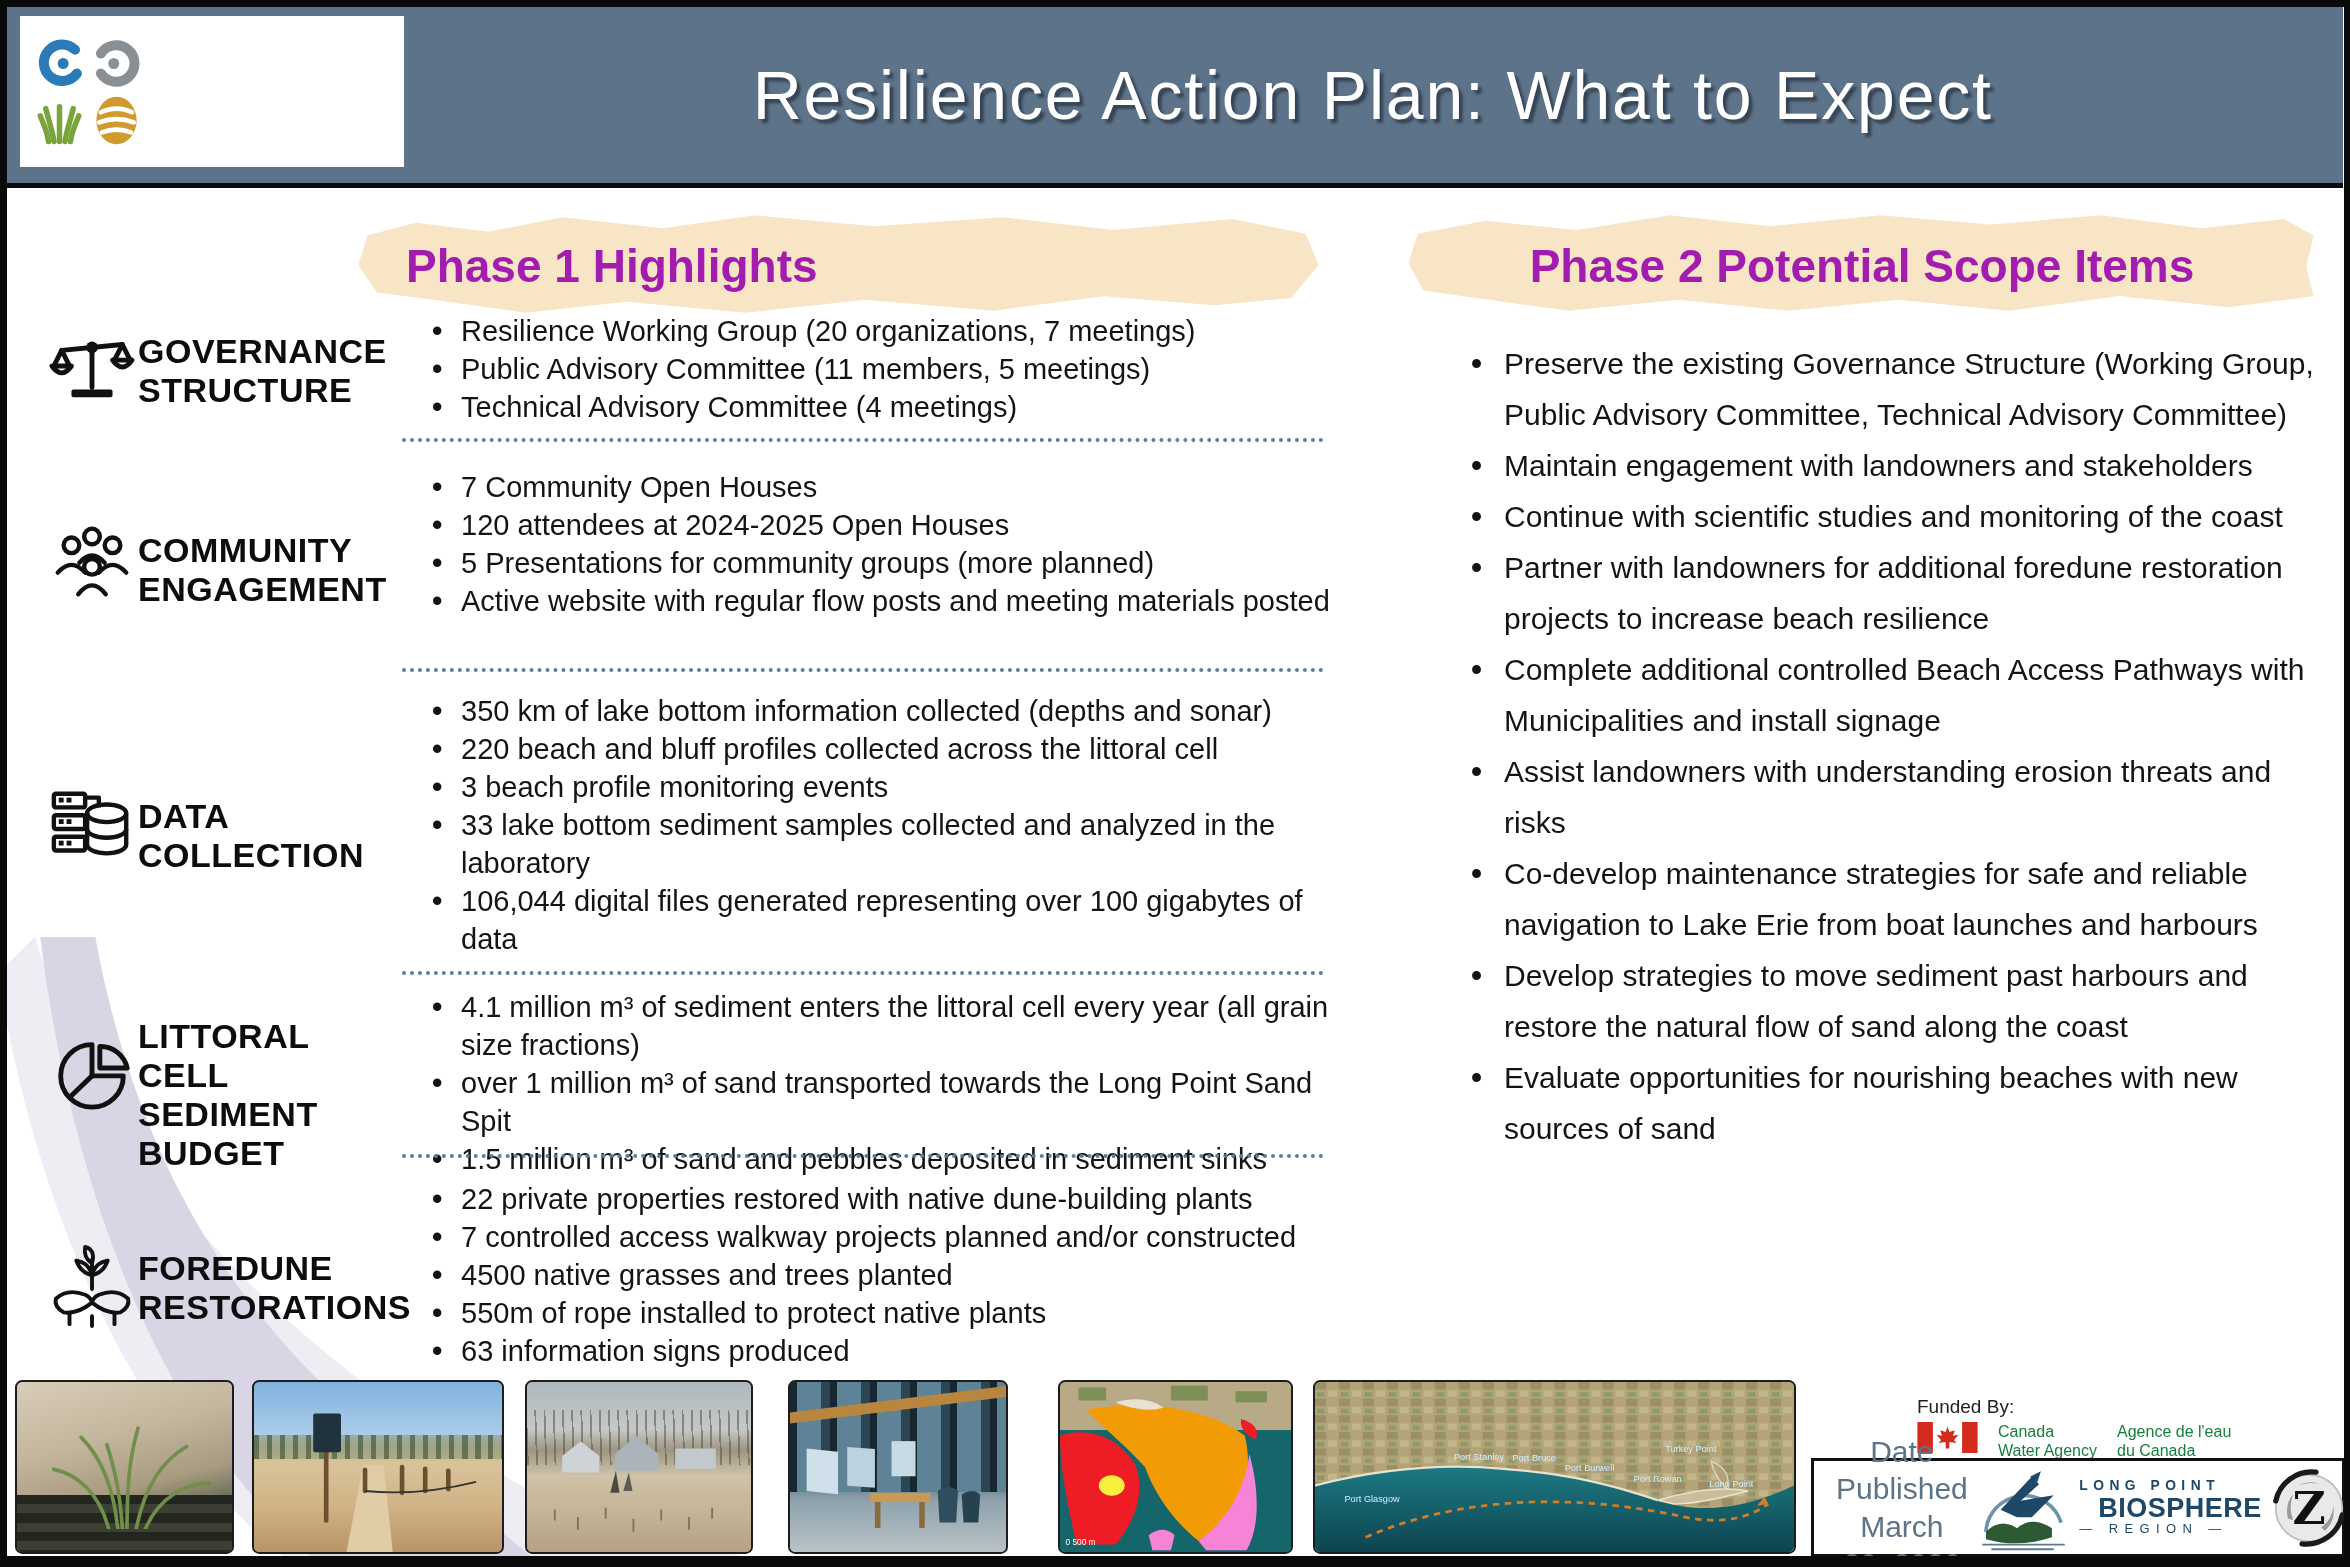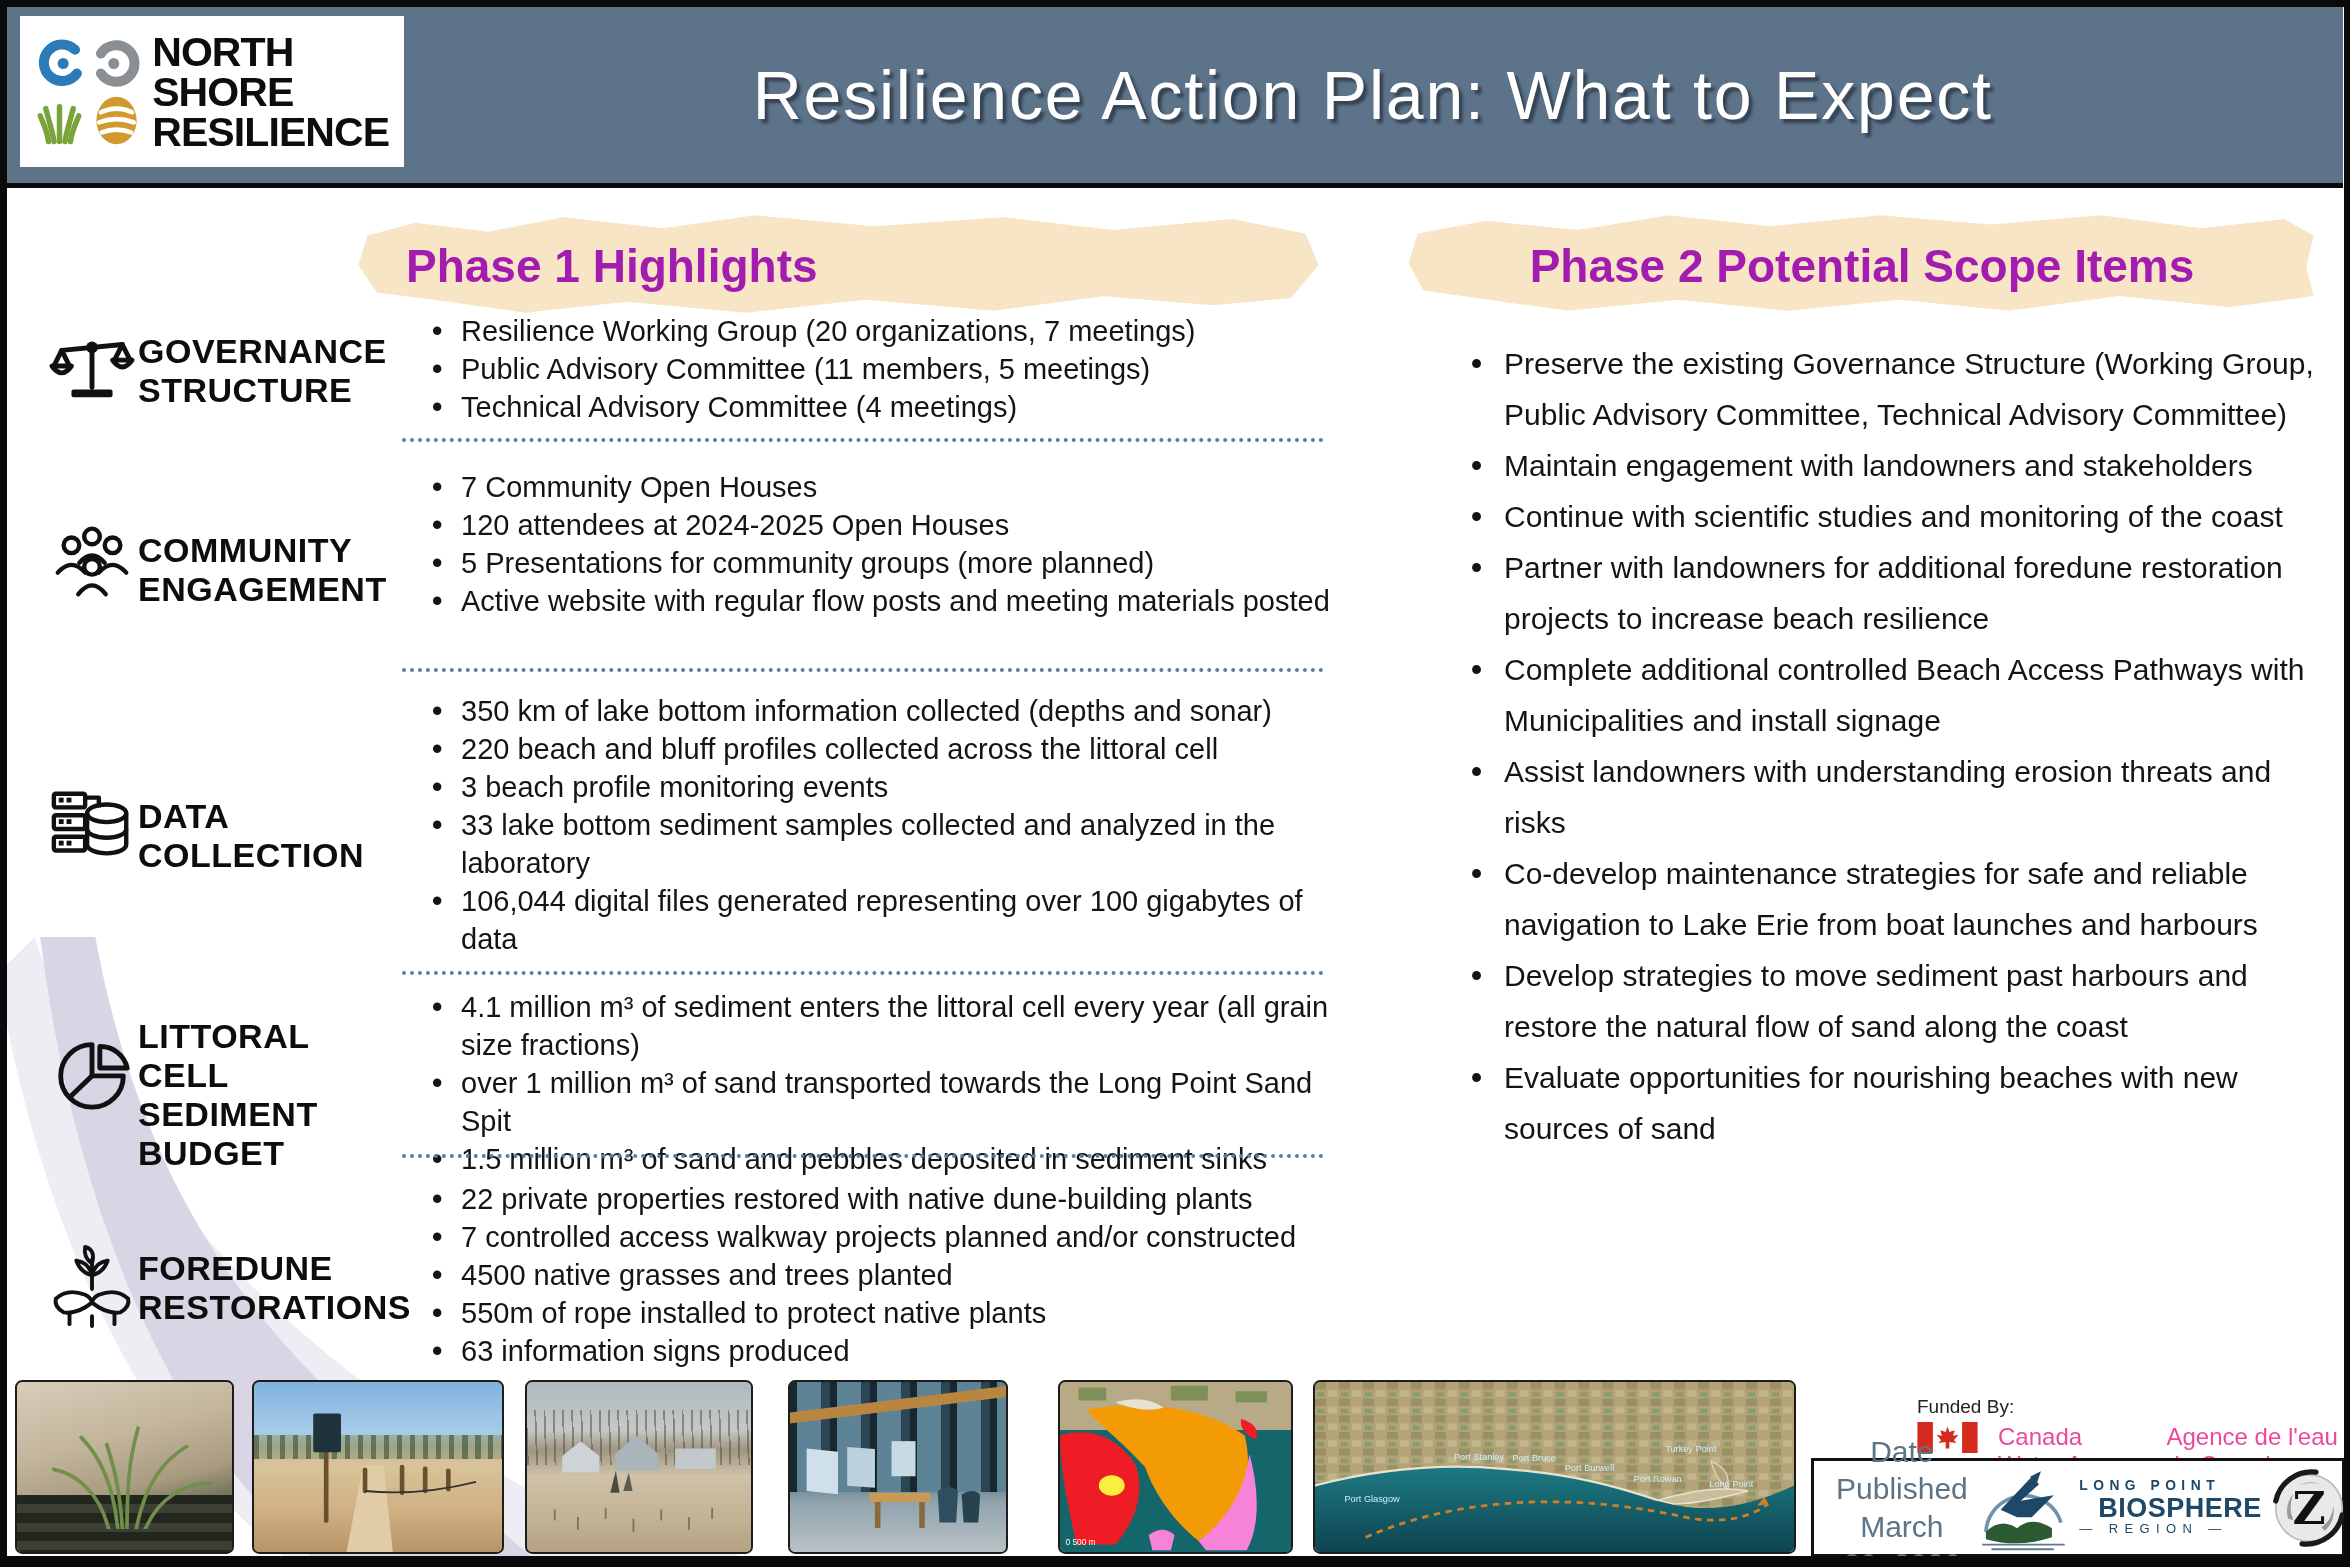--- a/index.html
+++ b/index.html
@@ -47,21 +47,21 @@
 
   
   .photo{position:absolute;top:1380px;height:174px;border:2.8px solid #1d1d1d;border-radius:7.3px;
          overflow:hidden;box-sizing:border-box;z-index:3;background:#888;}
   .ph-layer{position:absolute;}
 
   
   .funded{position:absolute;left:1917px;top:1396px;z-index:3;}
   .funded .fb{font-size:19px;color:#222;margin-bottom:3.7px;}
   .funded .row{display:flex;align-items:flex-start;gap:20px;}
-  .agency{font-size:24px;line-height:1.15;color:#ec4899;padding-top:1.8px;}
+  .agency{font-size:16px;line-height:1.15;color:#15803d;padding-top:1.8px;}
   .datebox{position:absolute;left:1811px;top:1458px;width:534px;height:99px;background:#fff;
            border:3.7px solid #111;box-sizing:border-box;display:flex;align-items:center;z-index:4;
            padding:0 22px;gap:5px;}
   .datetext{font-size:30px;line-height:1.25;color:#5d7386;text-align:center;width:174px;}
   .bio-logo{display:flex;align-items:center;gap:5.5px;}
   .bio-text{color:#1d4868;line-height:1.05;}
   .bio-text .l1{font-size:13.8px;letter-spacing:5.5px;font-weight:600;}
   .bio-text .l2{font-size:27px;font-weight:700;letter-spacing:0.5px;margin-left:19px;}
   .bio-text .l3{font-size:13px;letter-spacing:6.4px;}
   .zlogo{position:relative;width:84px;height:84px;flex:0 0 auto;}
@@ -97,24 +97,20 @@
           </g>
         </svg>
         <svg viewBox="0 0 58 58">
           <ellipse cx="29" cy="29" rx="22" ry="26" fill="#d19a2f"></ellipse>
           <g stroke="#ffffff" stroke-width="5" fill="none" stroke-linecap="round">
             <path d="M12,20 Q29,12 46,20"></path>
               <path d="M10,31 Q29,24 48,31"></path>
               <path d="M13,42 Q29,36 45,42"></path>
           </g>
         </svg>
-      </div>
-      <div class="logo-text">
-        <div>NORTH SHORE</div>
-        <div>RESILIENCE</div>
       </div>
     </div>
     <div class="main-title">Resilience Action Plan: What to Expect</div>
   </div>
 
   <div class="brush brush1">
     <svg viewBox="0 0 1062 126" preserveAspectRatio="none">
       <path d="M18,30 L70,16 L150,26 L230,10 L340,22 L440,8 L570,20 L710,10 L830,24 L960,12 L1040,28 L1054,62 L1024,98 L940,106 L820,96 L700,112 L560,100 L430,114 L300,102 L190,114 L90,100 L28,92 L8,62 Z" fill="#f7e5c5"></path>
     </svg>
     <div class="t">Phase 1 Highlights</div>

